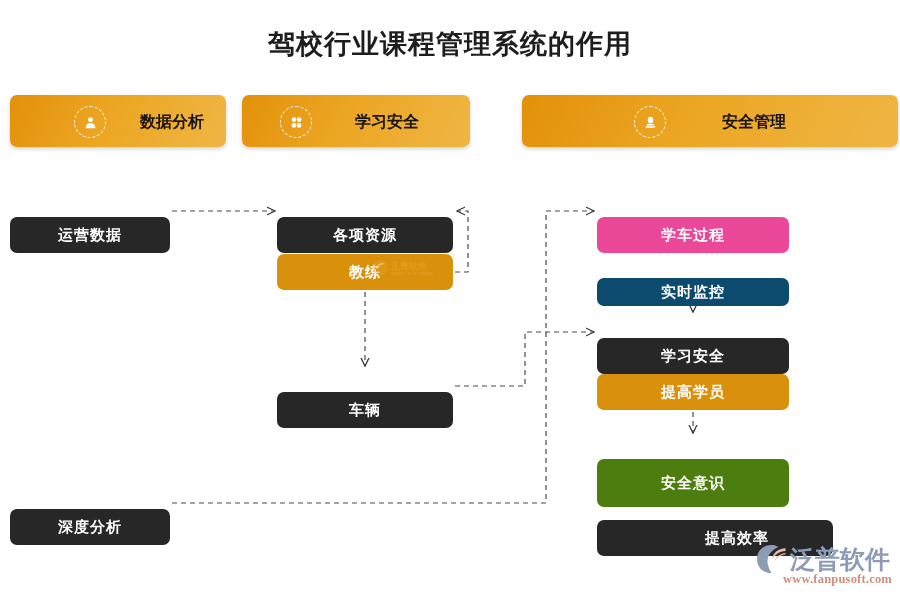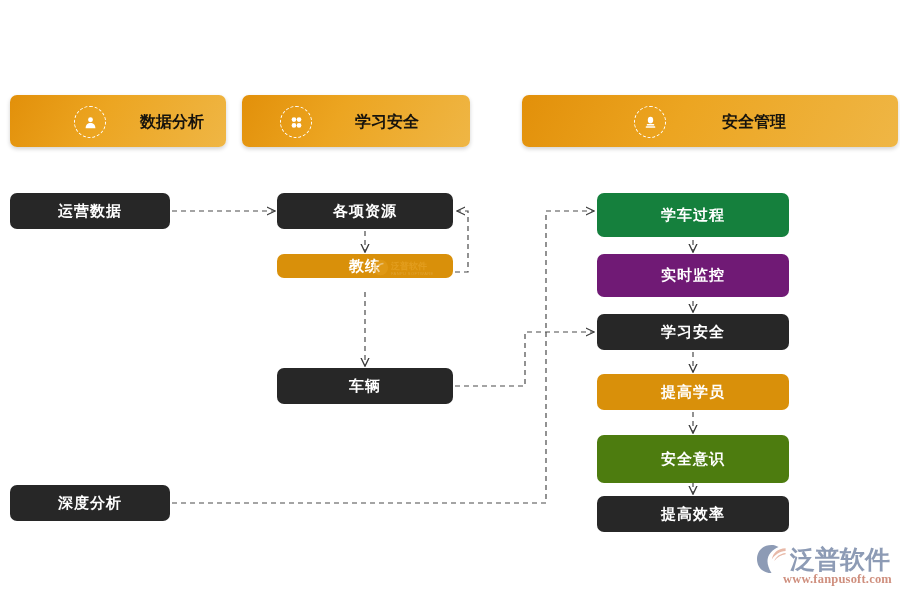--- a/index.html
+++ b/index.html
@@ -69,21 +69,21 @@
     display: flex;
     align-items: center;
     justify-content: center;
     font-family: "Liberation Serif", "DejaVu Serif", serif;
     font-size: 15px;
     font-weight: 700;
     color: #ffffff;
     white-space: nowrap;
     letter-spacing: 1px;
   }
-  .node.dark   { background: #272727; }
+  .node.dark   { background: #272727; margin-top: 24px; }
   .node.accent { background: #d9900a; }
 
   
   #wires {
     position: absolute;
     left: 0; top: 0;
     width: 900px; height: 600px;
     pointer-events: none;
   }
 
@@ -146,20 +146,21 @@
     color: #cf8f7e;
     letter-spacing: .2px;
     white-space: nowrap;
   }
 </style>
 </head>
 <body>
 
 <div id="stage">
 
+  <div id="page-title">驾校行业课程管理系统的作用</div>
 
   <svg id="wires" viewBox="0 0 900 600">
     <defs>
       <marker id="ar-r" markerWidth="8" markerHeight="8" refX="7" refY="4" orient="auto">
         <path d="M0,0.6 L7.2,4 L0,7.4" fill="none" stroke="#3c3c3c" stroke-width="1.1"></path>
       </marker>
       <marker id="ar-l" markerWidth="8" markerHeight="8" refX="7" refY="4" orient="auto">
         <path d="M0,0.6 L7.2,4 L0,7.4" fill="none" stroke="#3c3c3c" stroke-width="1.1"></path>
       </marker>
       <marker id="ar-d" markerWidth="8" markerHeight="8" refX="7" refY="4" orient="auto">
@@ -214,45 +215,45 @@
     <span class="blabel" style="left:200px; top:17px;">安全管理</span>
   </div>
 
   <div id="node-layer">
       <div class="node dark" style="left: 10px; top: 193px; width: 160px; height: 36px; background: rgb(39, 39, 39);">
         <span>运营数据</span>
       </div>
       <div class="node dark" style="left: 277px; top: 193px; width: 176px; height: 36px; background: rgb(39, 39, 39);">
         <span>各项资源</span>
       </div>
-      <div class="node accent" style="left: 277px; top: 254px; width: 176px; height: 24px; background: rgb(217, 144, 10);">
+      <div class="node accent" style="left: 277px; top: 254px; width: 176px; height: 36px; background: rgb(217, 144, 10);">
         <span>教练</span>
       </div>
       <div class="node dark" style="left: 277px; top: 368px; width: 176px; height: 36px; background: rgb(39, 39, 39);">
         <span>车辆</span>
       </div>
       <div class="node dark" style="left: 10px; top: 485px; width: 160px; height: 36px; background: rgb(39, 39, 39);">
         <span>深度分析</span>
       </div>
-      <div class="node dark" style="left: 597px; top: 193px; width: 192px; height: 44px; background: #15803d; align-items: center;">
+      <div class="node dark" style="left: 597px; top: 193px; width: 192px; height: 36px; background: #ec4899; align-items: center;">
         <span>学车过程</span>
       </div>
-      <div class="node dark" style="left: 597px; top: 254px; width: 192px; height: 43px; background: #701a75;">
+      <div class="node dark" style="left: 597px; top: 254px; width: 192px; height: 28px; background: #0c4a6e;">
         <span>实时监控</span>
       </div>
       <div class="node dark" style="left: 597px; top: 314px; width: 192px; height: 36px; background: rgb(39, 39, 39); font-family: Liberation Serif, serif;">
         <span>学习安全</span>
       </div>
       <div class="node accent" style="left: 597px; top: 374px; width: 192px; height: 36px; background: rgb(217, 144, 10);">
         <span>提高学员</span>
       </div>
       <div class="node dark" style="left: 597px; top: 435px; width: 192px; height: 48px; background: #4d7c0f;">
         <span>安全意识</span>
       </div>
-      <div class="node dark" style="left: 597px; top: 496px; width: 192px; height: 36px; background: rgb(39, 39, 39);">
+      <div class="node dark" style="left: 597px; top: 496px; width: 192px; height: 36px; background: rgb(39, 39, 39); padding-left: 44px;">
         <span>提高效率</span>
       </div>
     </div>
 
   <div id="inner-watermark">
     <svg width="17" height="17" viewBox="0 0 20 20" aria-hidden="true">
       <circle cx="10" cy="10" r="9" fill="#e8a324"></circle>
       <path d="M13.5 4.5 C7.5 5.2 5 8 5.2 12.5 C7.6 8.6 10 6.6 13.5 6.3 Z" fill="#ffffff"></path>
     </svg>
     <span class="wm-txt">泛普软件</span>

